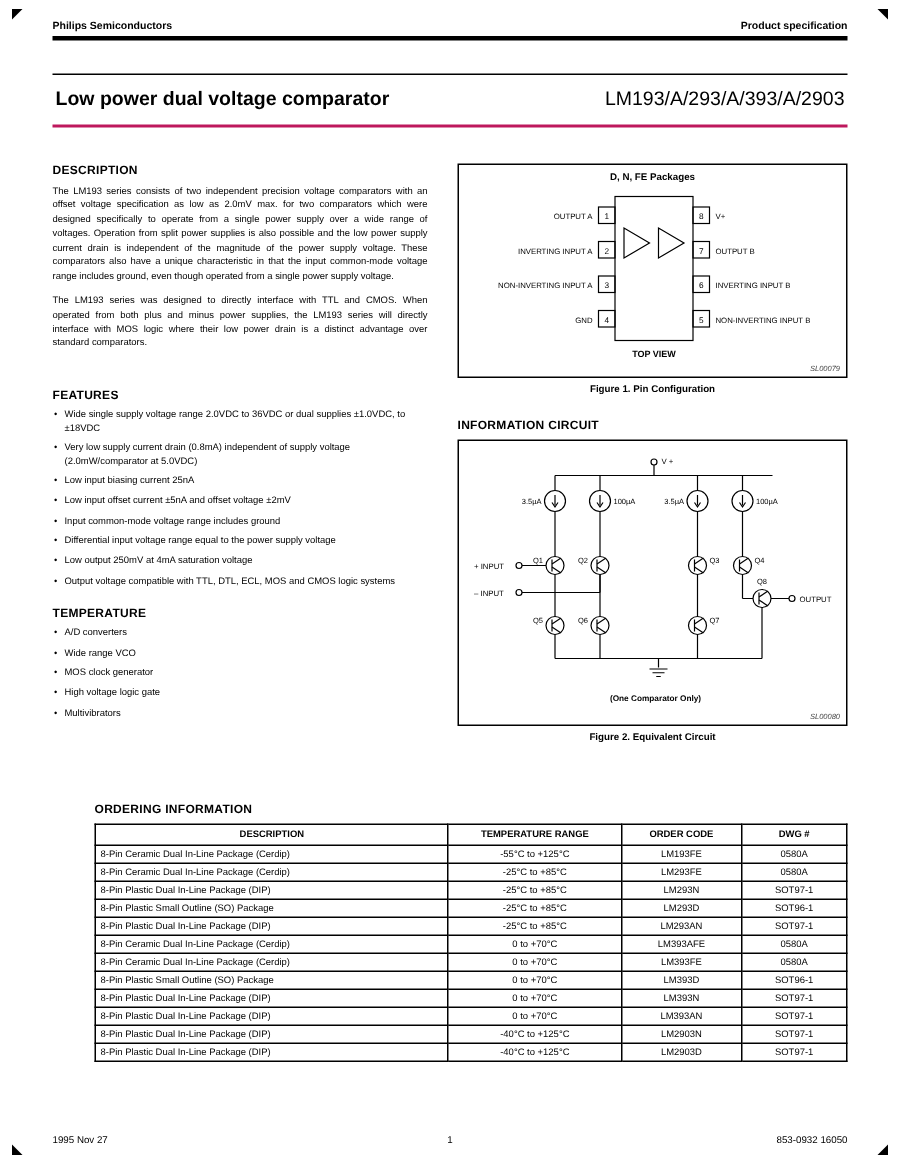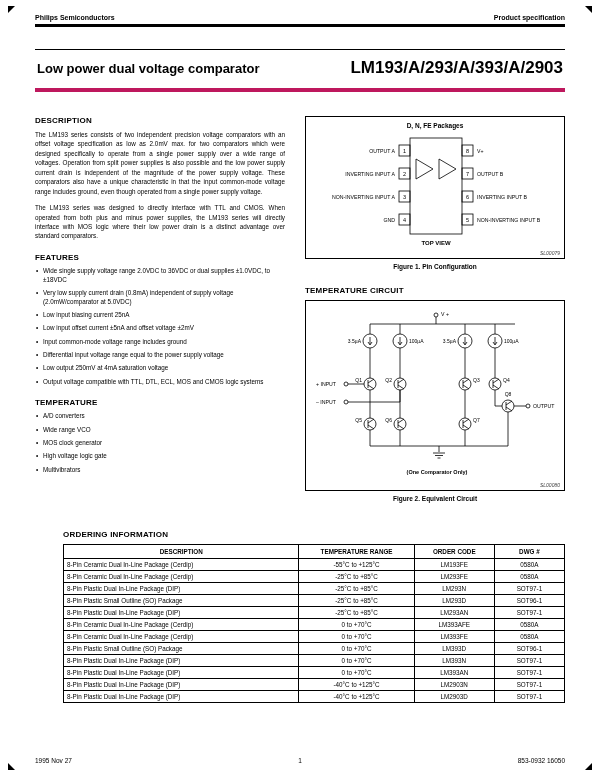--- a/index.html
+++ b/index.html
@@ -11,24 +11,24 @@
   
   .mark { position:absolute; width:0; height:0; }
   .mark.tl { top:6px;  left:8px;  border-top:7px solid #000; border-right:7px solid transparent; }
   .mark.tr { top:6px;  right:8px; border-top:7px solid #000; border-left:7px solid transparent; }
   .mark.bl { bottom:6px; left:8px;  border-bottom:7px solid #000; border-right:7px solid transparent; }
   .mark.br { bottom:6px; right:8px; border-bottom:7px solid #000; border-left:7px solid transparent; }
 
   .hdr { display:flex; justify-content:space-between; font-size:7px; font-weight:bold; }
   .thick-rule { height:3px; background:#000; margin-top:3px; }
 
-  .title-block { margin-top:22px; border-top:1px solid #000; border-bottom:4px solid #be185d;
+  .title-block { margin-top:22px; border-top:1px solid #000; border-bottom:2px solid #be185d;
                  padding:8px 2px 10px 2px; display:flex; justify-content:space-between; align-items:baseline; }
   .title-block .t-left  { font-size:13px; font-weight:bold; }
-  .title-block .t-right { font-size:17px; font-weight:bold; }
+  .title-block .t-right { font-size:13px; font-weight:normal; }
 
   .columns { display:flex; gap:20px; margin-top:24px; }
   .col-left  { width:250px; flex-shrink:0; }
   .col-right { flex:1; }
 
   .section-h { font-size:8px; font-weight:bold; margin-bottom:5px; letter-spacing:.2px; }
   p.body { font-size:6.3px; line-height:1.5; text-align:justify; margin-bottom:7px; }
 
   ul.bullets { list-style:none; margin-bottom:12px; }
   ul.bullets li { font-size:6.3px; line-height:1.4; padding-left:8px; position:relative; margin-bottom:4.5px; }
@@ -45,21 +45,21 @@
   .pin-svg text, .eq-svg text { fill:#000; stroke:none; font-size:5.2px; font-family:"Liberation Sans",sans-serif; }
   text.pin-num { font-size:5.5px; text-anchor:middle; }
   text.big { font-size:6px; font-weight:bold; text-anchor:middle; }
   text.cs-l { font-size:5px; text-anchor:end; }
   text.cs-r { font-size:5px; text-anchor:start; }
   text.q-l { font-size:5px; text-anchor:end; }
   text.q-r { font-size:5px; text-anchor:start; }
   text.q-m { font-size:5px; text-anchor:middle; }
   text.note { font-size:5.5px; font-weight:bold; text-anchor:middle; }
 
-  .ordering { margin-top:12px;padding-left:28px; }
+  .ordering { margin-top:24px;padding-left:28px; }
   table.ord { width:100%; border-collapse:collapse; table-layout:fixed; margin-top:4px; }
   table.ord th, table.ord td { border:1px solid #000; font-size:6.3px; padding:2px 3px; overflow:hidden; white-space:nowrap; }
   table.ord th { text-align:center; font-weight:bold; padding:3px 3px; }
   table.ord td.col0 { text-align:left; }
   table.ord td.col1, table.ord td.col2, table.ord td.col3 { text-align:center; }
 
   .footer { position:absolute; left:35px; right:35px; bottom:12px; display:flex; font-size:6.5px; }
   .footer .f-left { flex:1; text-align:left; }
   .footer .f-center { flex:1; text-align:center; }
   .footer .f-right { flex:1; text-align:right; }
@@ -84,21 +84,21 @@
     <span class="t-right">LM193/A/293/A/393/A/2903</span>
   </div>
 
   <div class="columns">
 
     <div class="col-left">
       <div class="section-h">DESCRIPTION</div>
       <p class="body">The LM193 series consists of two independent precision voltage comparators with an offset voltage specification as low as 2.0mV max. for two comparators which were designed specifically to operate from a single power supply over a wide range of voltages. Operation from split power supplies is also possible and the low power supply current drain is independent of the magnitude of the power supply voltage. These comparators also have a unique characteristic in that the input common-mode voltage range includes ground, even though operated from a single power supply voltage.</p>
       <p class="body">The LM193 series was designed to directly interface with TTL and CMOS. When operated from both plus and minus power supplies, the LM193 series will directly interface with MOS logic where their low power drain is a distinct advantage over standard comparators.</p>
 
-      <div class="section-h" style="margin-top:12px;">FEATURES</div>
+      <div class="section-h" style="margin-top:25px;">FEATURES</div>
       <ul class="bullets">
           <li>Wide single supply voltage range 2.0VDC to 36VDC or dual supplies ±1.0VDC, to ±18VDC</li>
           <li>Very low supply current drain (0.8mA) independent of supply voltage (2.0mW/comparator at 5.0VDC)</li>
           <li>Low input biasing current 25nA</li>
           <li>Low input offset current ±5nA and offset voltage ±2mV</li>
           <li>Input common-mode voltage range includes ground</li>
           <li>Differential input voltage range equal to the power supply voltage</li>
           <li>Low output 250mV at 4mA saturation voltage</li>
           <li>Output voltage compatible with TTL, DTL, ECL, MOS and CMOS logic systems</li>
         </ul>
@@ -148,21 +148,21 @@
           <text x="167" y="44">OUTPUT B</text>
           <text x="167" y="67">INVERTING INPUT B</text>
           <text x="167" y="90">NON-INVERTING INPUT B</text>
 
           <text class="big" x="126" y="113">TOP VIEW</text>
         </svg>
         <span class="fig-code">SL00079</span>
       </div>
       <div class="fig-caption">Figure 1.  Pin Configuration</div>
 
-      <div class="section-h">TEMPERATURE CIRCUIT</div>
+      <div class="section-h">INFORMATION CIRCUIT</div>
       <div class="figure">
         <svg class="eq-svg" viewBox="0 0 250 176">
           <defs>
             <g id="bjt">
               <circle r="6"></circle>
               <line x1="-2" y1="-4" x2="-2" y2="4"></line>
               <line x1="-2" y1="-1" x2="4" y2="-5"></line>
               <line x1="-2" y1="1" x2="4" y2="5"></line>
             </g>
             <g id="csrc">

